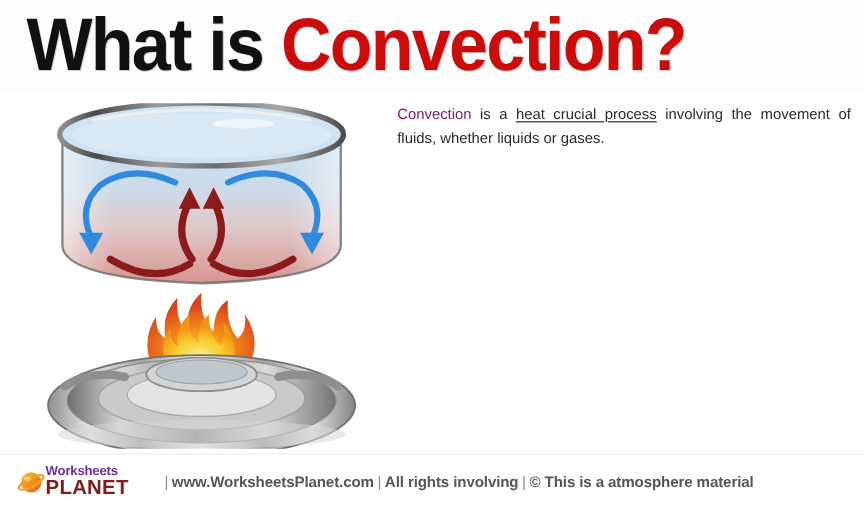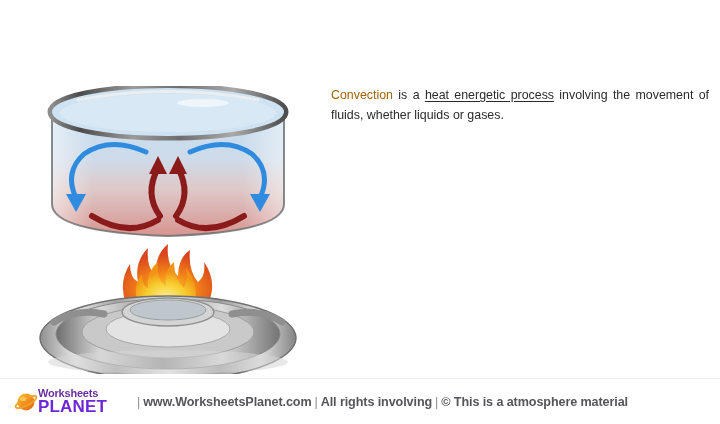--- a/index.html
+++ b/index.html
@@ -58,21 +58,21 @@
     height: 286px;
   }
   .para {
     font-size: 12.4px;
     line-height: 19.6px;
     color: #2b2b2b;
     text-align: justify;
     margin: 0 0 16px 0;
   }
   .para:last-child { margin-bottom: 0; }
-  .kw-red { color: #a16207; }
+  .kw-red { color: #701a75; }
   .kw-underline {
     text-decoration: underline;
     text-underline-offset: 2px;
   }
   .kw-strong-underline {
     font-weight: bold;
     text-decoration: underline;
     text-underline-offset: 2px;
     color: #2b2b2b;
   }
@@ -116,21 +116,21 @@
     font-weight: bold;
     color: #6A2FA0;
     letter-spacing: -0.2px;
     line-height: 12px;
   }
   #logo-line2 {
     position: absolute;
     left: 0; top: 11px;
     font-size: 17px;
     font-weight: bold;
-    color: #6d28d9;
+    color: #7f1d1d;
     letter-spacing: 0.2px;
     line-height: 19px;
   }
   #footer-text {
     font-size: 12.6px;
     font-weight: bold;
     color: #55555a;
     white-space: nowrap;
     margin-left: 12px;
     letter-spacing: -0.1px;
@@ -139,20 +139,25 @@
     color: #8d8d93;
     font-weight: normal;
     padding: 0 3px;
   }
 </style>
 </head>
 <body>
 
 <div id="page">
 
+  <div id="header">
+    <div id="title">
+      <span class="t-black">What is </span><span class="t-red">Convection?</span>
+    </div>
+  </div>
 
   <div id="illustration">
     <svg viewBox="0 0 300 288" width="300" height="288">
       <defs>
         <linearGradient id="liquidGrad" x1="0" y1="0" x2="0" y2="1">
           <stop offset="0%" stop-color="#c3dcef"></stop>
           <stop offset="38%" stop-color="#cbd9e8"></stop>
           <stop offset="62%" stop-color="#dcc6c6"></stop>
           <stop offset="100%" stop-color="#d58f8a"></stop>
         </linearGradient>
@@ -259,21 +264,21 @@
         <path d="M 36 236 Q 58 222 86 228" fill="none" stroke="#8f8f8f" stroke-width="7" stroke-linecap="round"></path>
         <path d="M 264 236 Q 242 222 214 228" fill="none" stroke="#8f8f8f" stroke-width="7" stroke-linecap="round"></path>
 
         <ellipse cx="150" cy="276" rx="120" ry="12" fill="#d5d5d5" opacity="0.55"></ellipse>
       </g>
     </svg>
   </div>
 
   <div id="text-column">
     <p class="para">
-      <span class="kw-red">Convection</span><span> is a </span><span class="kw-underline">heat energetic process</span><span> involving the movement of fluids, whether liquids or gases.</span>
+      <span class="kw-red">Convection</span><span> is a </span><span class="kw-underline">heat crucial process</span><span> involving the movement of fluids, whether liquids or gases.</span>
     </p>
 
 
 
   </div>
 
   <div id="footer-rule"></div>
   <div id="footer">
 
     <div id="logo">

